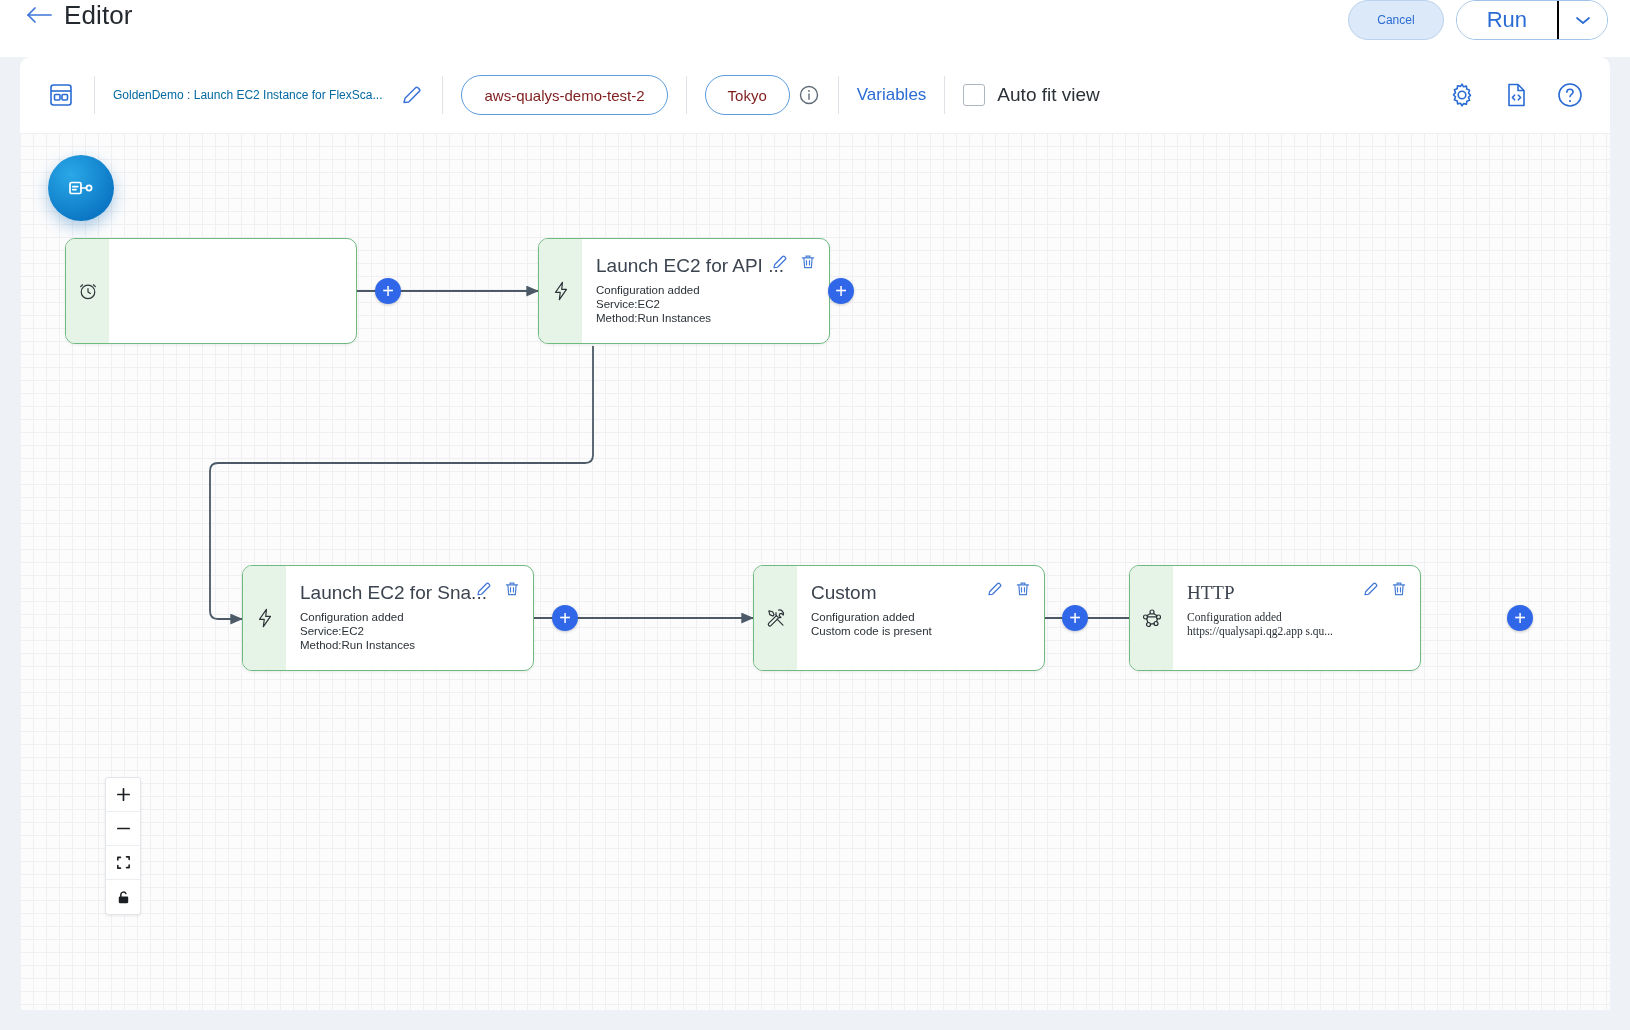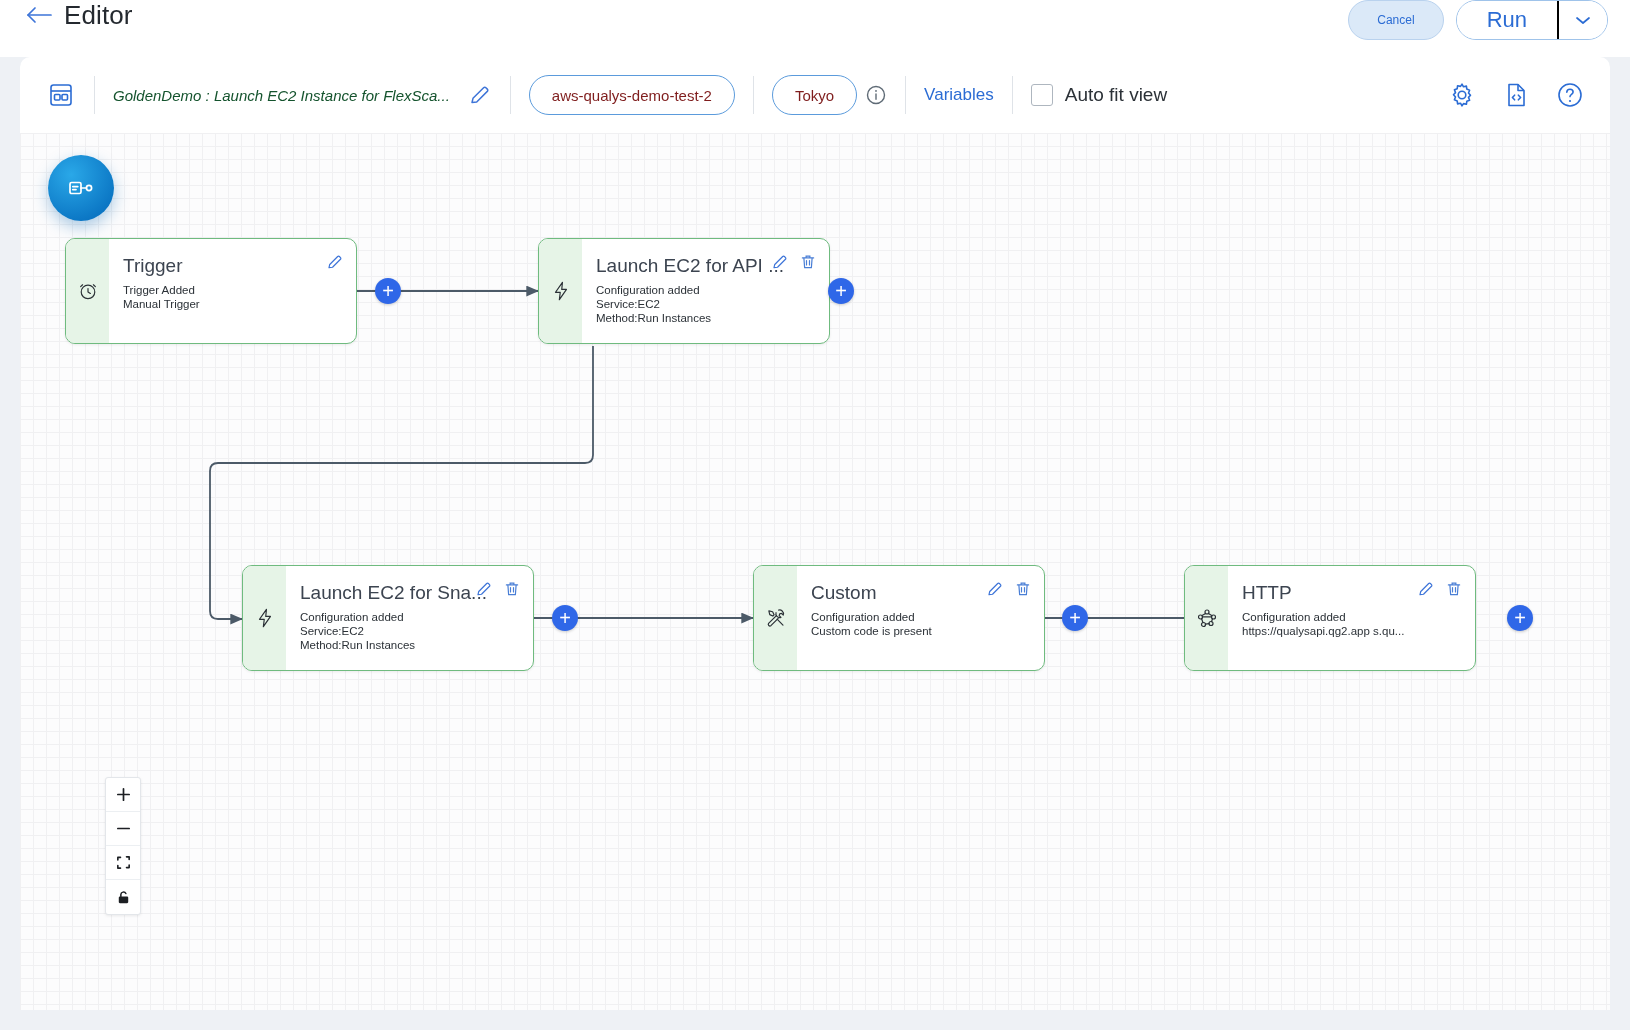--- a/index.html
+++ b/index.html
@@ -73,22 +73,22 @@
     display: flex; align-items: center;
     box-shadow: 0 1px 0 rgba(0,0,0,.04);
   }
   #flow-glyph {
     margin-left: 26px; width: 30px; height: 30px;
     color: #2b6cd4;
     display: flex; align-items: center; justify-content: center;
   }
   .vsep { width: 1px; height: 38px; background: #dfe3e8; margin: 0 18px; }
   #flow-name {
-    font-size: 15px; color: #14532d; white-space: nowrap;
-    max-width: 460px; overflow: hidden; text-overflow: ellipsis; font-style: italic;
+    font-size: 12px; color: #0369a1; white-space: nowrap;
+    max-width: 460px; overflow: hidden; text-overflow: ellipsis;
   }
   #flow-name-edit {
     margin-left: 18px; width: 24px; height: 24px;
     color: #3d74d8; cursor: pointer;
   }
   .pill {
     height: 40px; padding: 0 22px;
     border: 1px solid #5b9bdc; border-radius: 21px;
     color: #7f1d1d; font-size: 15px; background: #fff;
     display: flex; align-items: center; justify-content: center;
@@ -312,34 +312,20 @@
     </svg>
 
     <div class="node" style="left:45px; top:105px; width:292px; height:106px;">
       <div class="node-strip">
         <svg width="22" height="22" viewBox="0 0 24 24" fill="none" stroke="currentColor" stroke-width="1.3">
           <circle cx="12" cy="13" r="7.4"></circle>
           <path d="M12 9.3V13l2.6 1.7" stroke-linecap="round" stroke-linejoin="round"></path>
           <path d="M6.1 5.2L4 7.3M17.9 5.2L20 7.3" stroke-linecap="round"></path>
         </svg>
       </div>
-      <div class="node-body">
-        <div class="node-title">Trigger</div>
-        <div class="node-lines">
-          <div class="node-line">Trigger Added</div>
-          <div class="node-line">Manual Trigger</div>
-        </div>
-        <div class="node-actions">
-          <div class="node-act">
-            <svg width="18" height="18" viewBox="0 0 24 24" fill="none" stroke="currentColor" stroke-width="1.6">
-              <path d="M4 19.5l1-4.2L15.6 4.7a1.6 1.6 0 012.3 0l1.4 1.4a1.6 1.6 0 010 2.3L8.7 19l-4.7.5z" stroke-linejoin="round"></path>
-            </svg>
-          </div>
-        </div>
-      </div>
     </div>
 
     <div class="node" style="left:518px; top:105px; width:292px; height:106px;">
       <div class="node-strip">
         <svg width="22" height="22" viewBox="0 0 24 24" fill="none" stroke="currentColor" stroke-width="1.3">
           <path d="M13.6 2.5L6 13.4h5.2L10.2 21.5 18 10.3h-5.2z" stroke-linejoin="round"></path>
         </svg>
       </div>
       <div class="node-body">
         <div class="node-title">Launch EC2 for API ...</div>
@@ -420,21 +406,21 @@
             <svg width="18" height="18" viewBox="0 0 24 24" fill="none" stroke="currentColor" stroke-width="1.6">
               <path d="M4.5 6.5h15M9.5 6.5V4.2h5v2.3" stroke-linecap="round"></path>
               <path d="M6.5 6.5l1 13h9l1-13" stroke-linejoin="round"></path>
               <path d="M10 10v6M14 10v6" stroke-linecap="round"></path>
             </svg>
           </div>
         </div>
       </div>
     </div>
 
-    <div class="node" style="left:1164px; top:432px; width:292px; height:106px;">
+    <div class="node" style="left:1109px; top:432px; width:292px; height:106px;font-family:Liberation Serif, serif;">
       <div class="node-strip">
         <svg width="24" height="24" viewBox="0 0 24 24" fill="none" stroke="currentColor" stroke-width="1.2">
           <circle cx="12" cy="6" r="2"></circle>
           <circle cx="5.5" cy="11" r="2"></circle>
           <circle cx="18.5" cy="11" r="2"></circle>
           <circle cx="8.5" cy="18.5" r="2"></circle>
           <circle cx="16" cy="17.5" r="2"></circle>
           <path d="M10.6 7.6L7 9.6M13.5 7.4l3.6 2.3M6.6 12.7l1.4 4M17.5 12.8l-1 3M10.4 18.1l3.7-.4M7.3 10.9h9.3" stroke-linecap="round"></path>
         </svg>
       </div>

